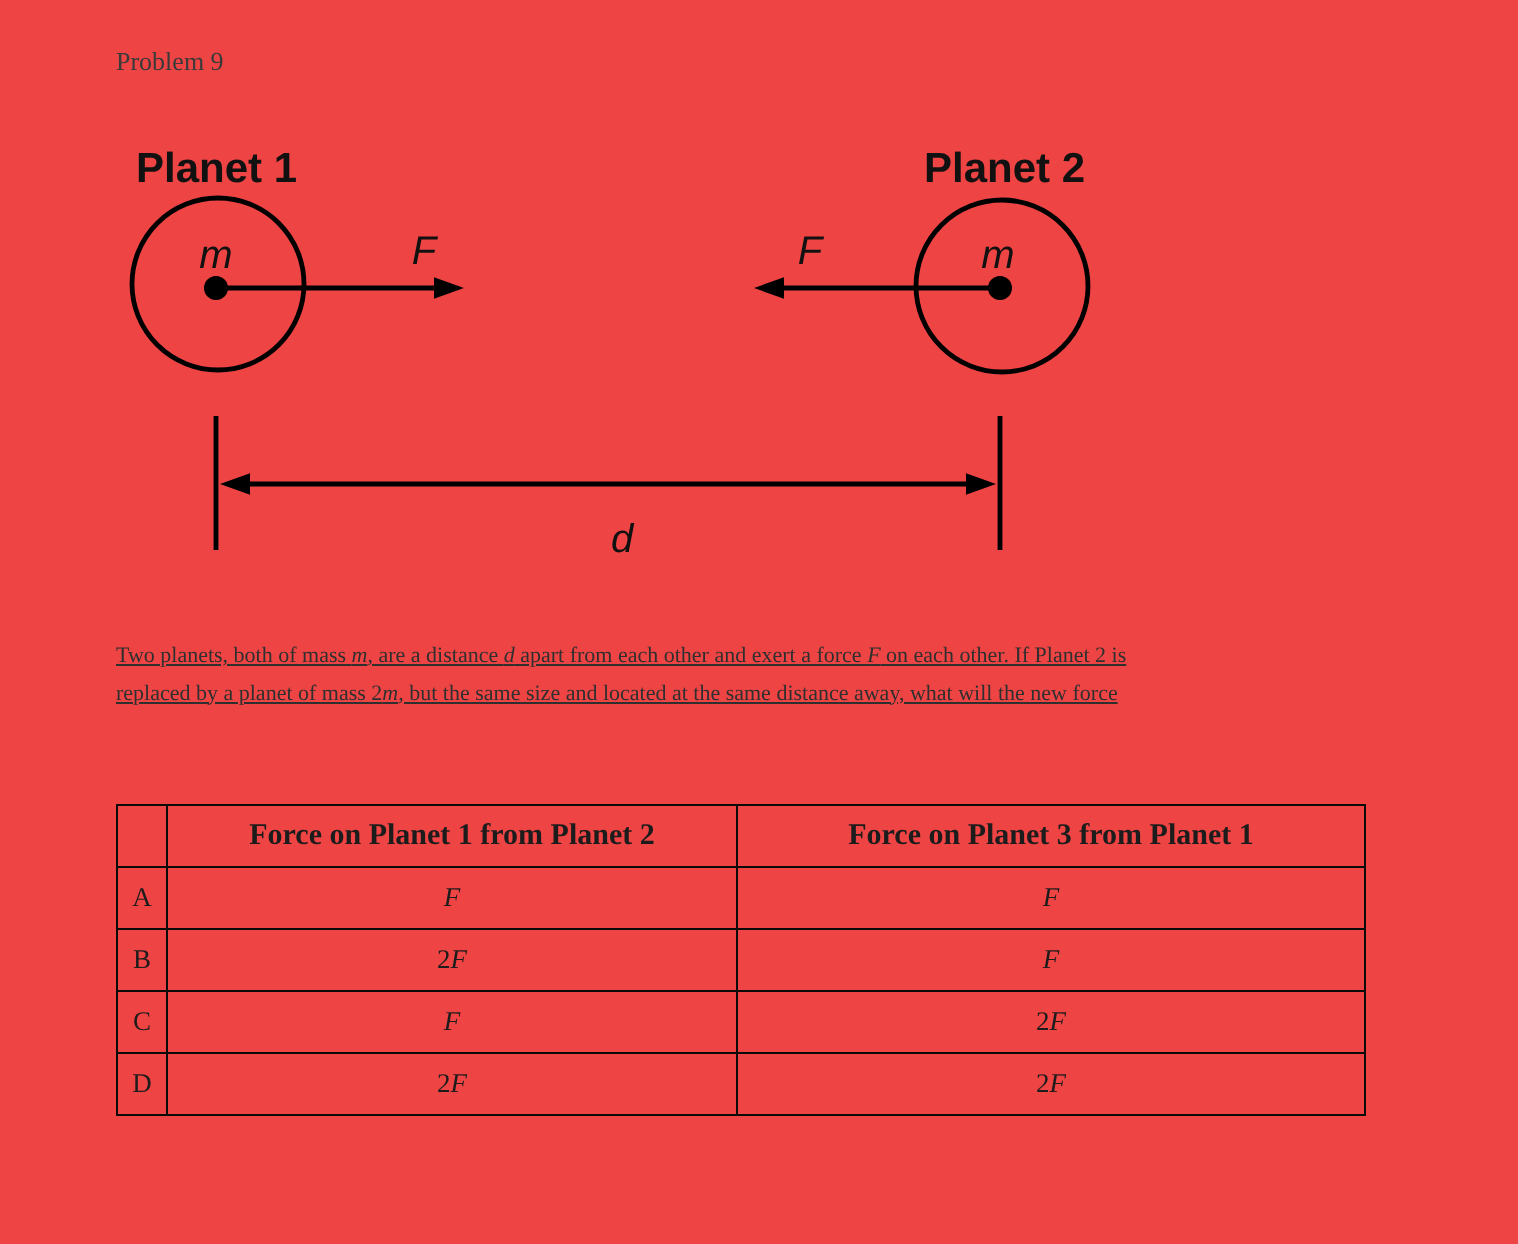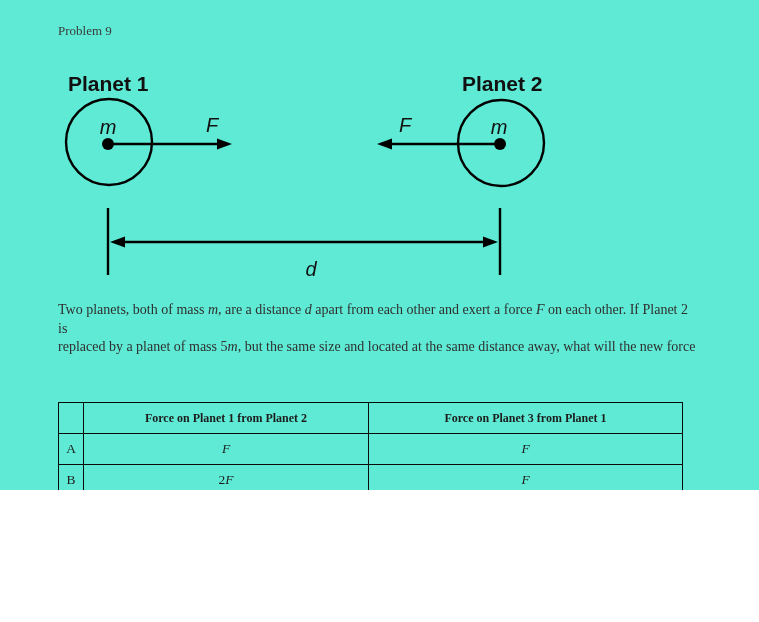--- a/index.html
+++ b/index.html
@@ -1,46 +1,46 @@
 <!DOCTYPE html>
 <html><head>
 <meta charset="utf-8">
 <style>
   html,body { margin:0; padding:0; background:#fff; }
   .page {
-    position:relative; width:759px; height:490px;
-    background:#5eead4; overflow:hidden;
+    position:relative; width:759px; height:622px;
+    background:#ef4444; overflow:hidden;
     font-family:"Liberation Serif", serif; color:#2f2f2f;
   }
   .problem-title {
     position:absolute; left:58px; top:23px;
     font-size:13px; color:#3a3a3a;
   }
   .diagram-svg { position:absolute; left:0; top:0; }
   .planet { fill:none; stroke:#000; stroke-width:2.4; }
   .dot { fill:#000; }
   .stroke { stroke:#000; stroke-width:2.4; }
   .arrowhead { fill:#000; stroke:none; }
   .planet-label { font-family:"Liberation Sans",sans-serif; font-weight:700; font-size:21px; fill:#111; }
   .var { font-family:"Liberation Sans",sans-serif; font-style:italic; font-size:20px; fill:#111; }
   .question {
-    position:absolute; left:58px; top:301px; width:640px;
-    font-size:14px; line-height:18.5px; color:#2f2f2f;
+    position:absolute; left:58px; top:319px; width:640px;
+    font-size:11px; line-height:18.5px; color:#2f2f2f;text-decoration:underline;
   }
   .it { font-style:italic; }
   .answer-table {
     position:absolute; left:58px; top:402px;
     border-collapse:collapse; table-layout:fixed;
     font-family:"Liberation Serif", serif; font-size:13px; color:#1c1c1c;
   }
   .answer-table td, .answer-table th {
     border:1.7px solid #0a0a0a; height:30px; padding:0;
     text-align:center; vertical-align:middle; overflow:hidden;
   }
-  .answer-table th { font-weight:700; font-size:12px; }
+  .answer-table th { font-weight:700; font-size:15px; }
   .answer-table td.val { font-size:13.5px; }
   .answer-table td.val .it { font-style:italic; }
   .answer-table td.letter { font-size:13.5px; }
 </style>
 </head>
 <body>
 
 <div class="page">
 
   <div class="problem-title">Problem 9</div>
@@ -68,21 +68,21 @@
     <line x1="108" y1="208" x2="108" y2="275" class="stroke"></line>
     <line x1="500" y1="208" x2="500" y2="275" class="stroke"></line>
     <line x1="122" y1="242" x2="486" y2="242" class="stroke"></line>
     <polygon class="arrowhead" points="110,242 125,236.6 125,247.4"></polygon>
     <polygon class="arrowhead" points="498,242 483,236.6 483,247.4"></polygon>
     <text x="311" y="276" class="var" text-anchor="middle">d</text>
   </svg>
 
   <div class="question">
     <div><span>Two planets, both of mass </span><span class="it">m</span><span>, are a distance </span><span class="it">d</span><span> apart from each other and exert a force </span><span class="it">F</span><span> on each other. If Planet 2 is</span></div>
-    <div><span>replaced by a planet of mass 5</span><span class="it">m</span><span>, but the same size and located at the same distance away, what will the new force</span></div>
+    <div><span>replaced by a planet of mass 2</span><span class="it">m</span><span>, but the same size and located at the same distance away, what will the new force</span></div>
   </div>
 
   <table class="answer-table">
     <colgroup>
       <col style="width:25px">
       <col style="width:285px">
       <col style="width:314px">
     </colgroup>
     <tbody>
       <tr>

